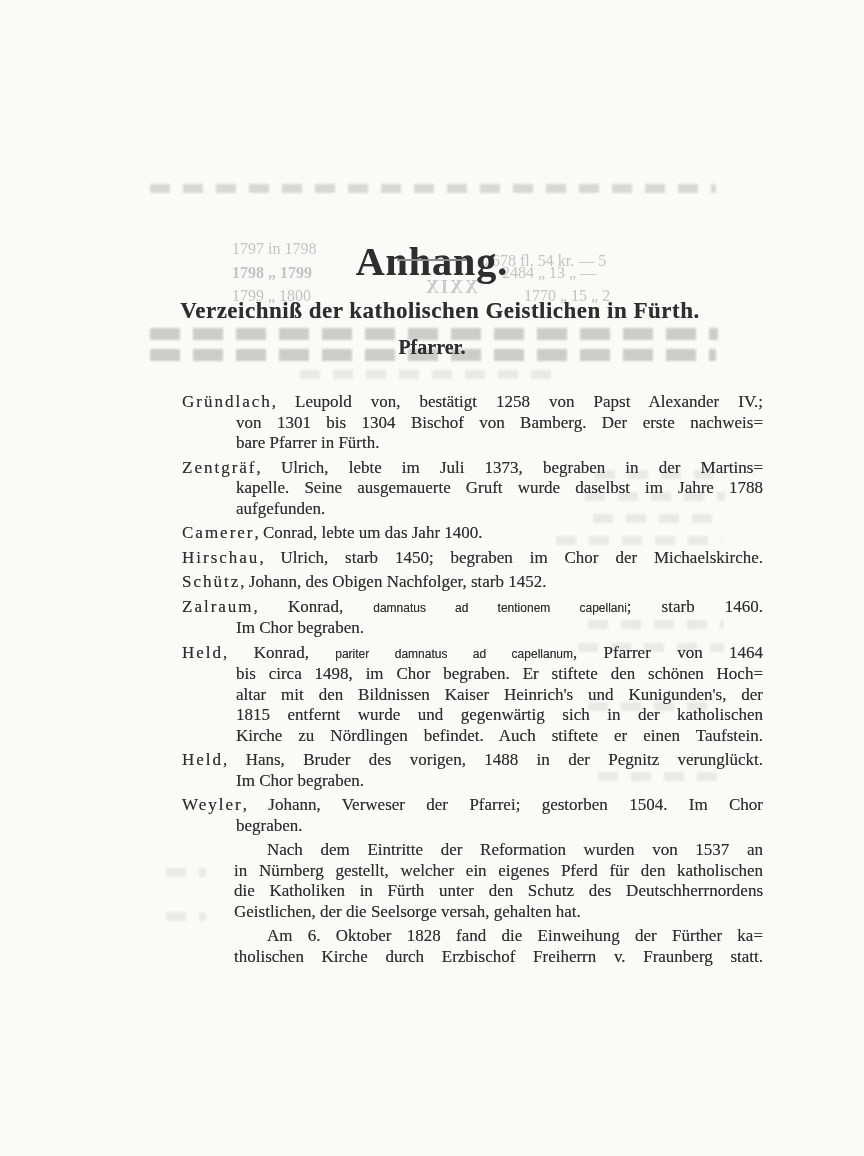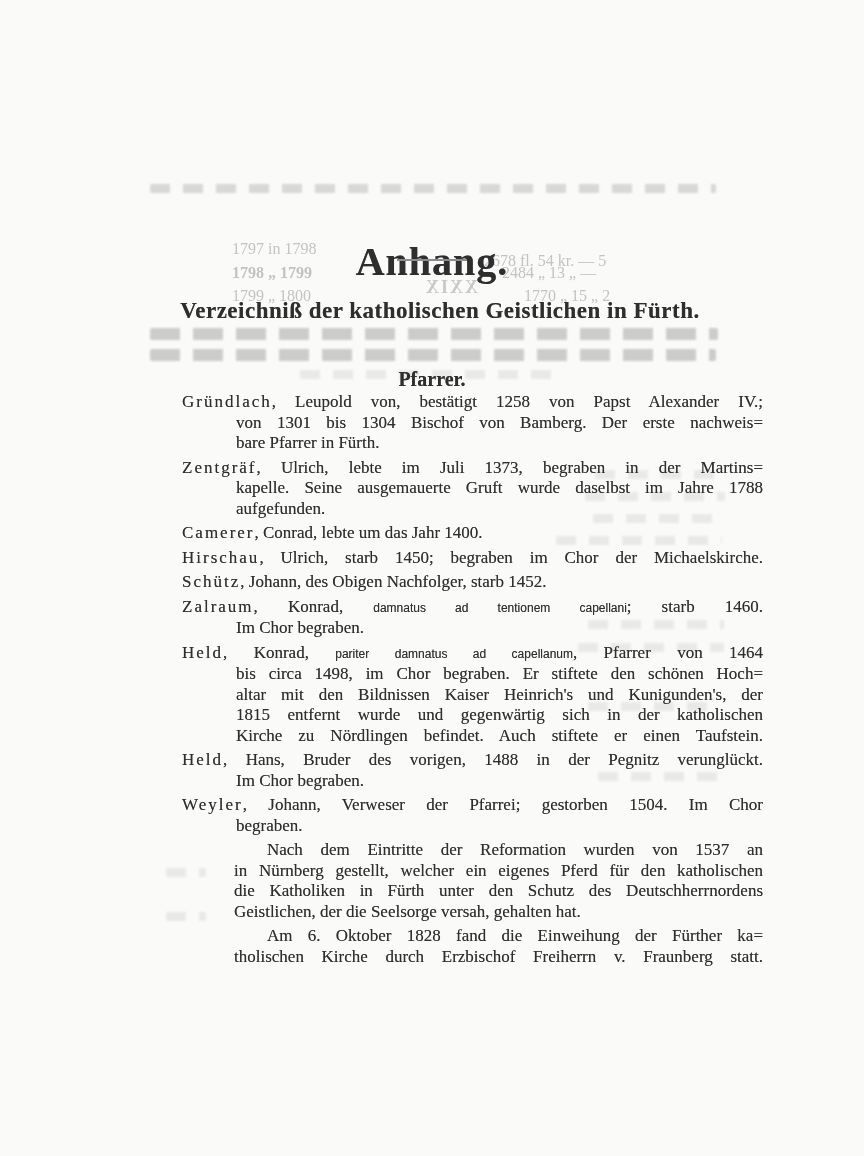--- a/index.html
+++ b/index.html
@@ -21,21 +21,21 @@
     background:repeating-linear-gradient(90deg,rgba(75,75,75,0.26) 0 30px,rgba(75,75,75,0) 30px 43px);
   }
   .smudge.faint{opacity:0.5;}
   
   .ink{text-shadow:0 0 0.6px rgba(46,46,46,0.55);}
   .title{position:absolute;top:192px;left:0;width:864px;text-align:center;
          font-size:40px;font-weight:bold;letter-spacing:1px;margin-top:46px;}
   .rule{position:absolute;top:259px;left:397px;width:70px;height:2px;background:#8d8d8d;}
   .h2{position:absolute;top:298px;left:90px;width:700px;text-align:center;
       font-size:23px;font-weight:bold;letter-spacing:0.5px;}
-  .h3{position:absolute;top:368px;left:0;width:864px;text-align:center;
+  .h3{position:absolute;top:336px;left:0;width:864px;text-align:center;
       font-size:20px;font-weight:bold;}
   .content{position:absolute;left:142px;top:392px;width:581px;
            font-size:17px;line-height:20.5px;margin-left:40px;}
   .entry{margin-bottom:4px;}
   .line{text-align:justify;}
   .line.j{text-align-last:justify;text-justify:inter-word;}
   .cont{padding-left:54px;}
   .gesperrt{letter-spacing:2px;}
   .latin{font-family:Liberation Sans, sans-serif;font-size:12px;}
   .para{margin-left:52px;margin-bottom:4px;}

